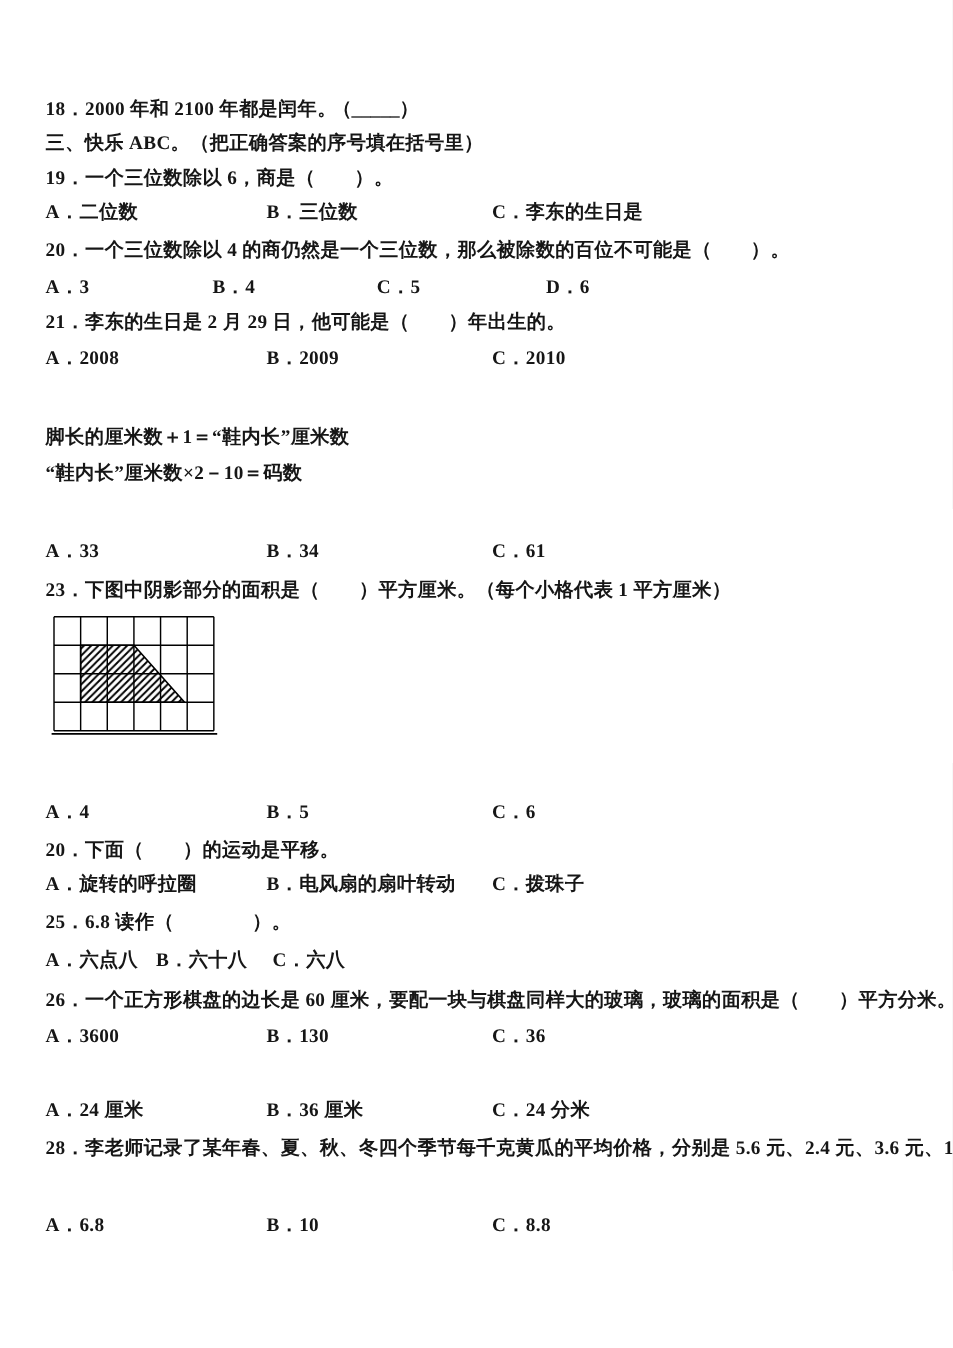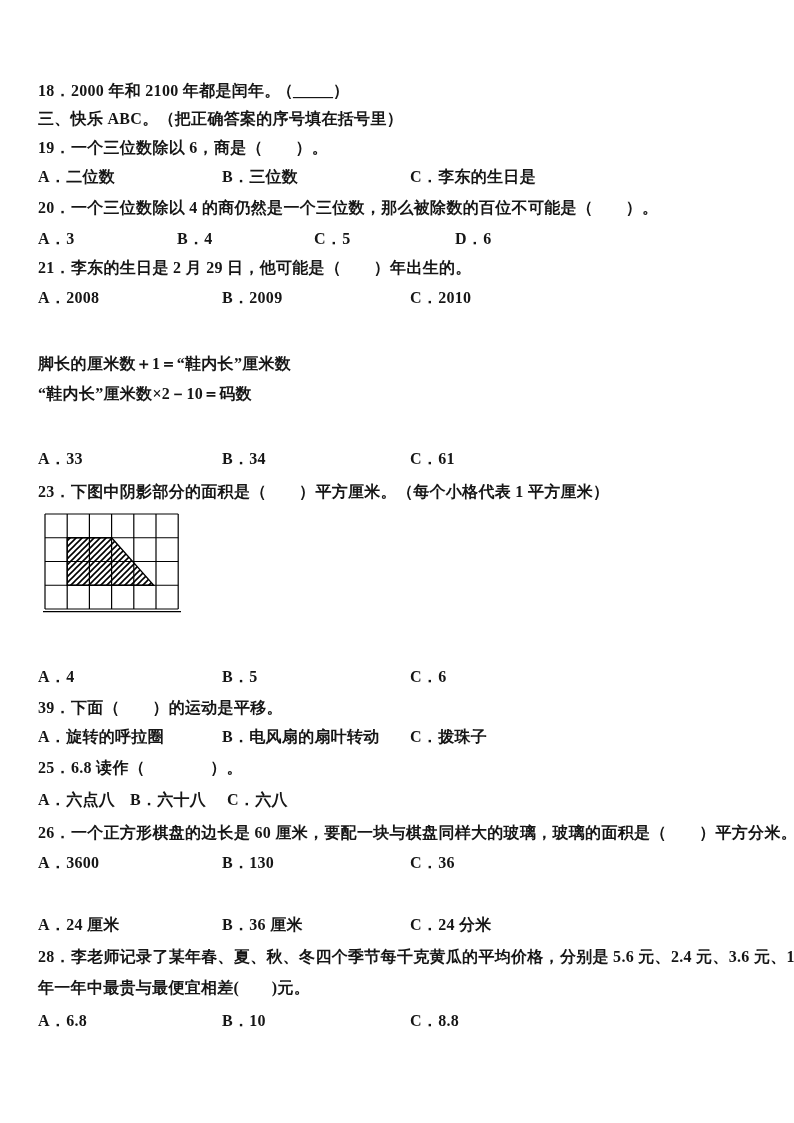--- a/index.html
+++ b/index.html
@@ -88,21 +88,21 @@
       <line id="figunderline" x1="4" y1="102.6" x2="142" y2="102.6" stroke="#000" stroke-width="1.4"></line>
     </svg>
   </div>
 
   <div>
     <span class="opt oa" style="top:667px">A．4</span>
     <span class="opt ob" style="top:667px">B．5</span>
     <span class="opt oc" style="top:667px">C．6</span>
   </div>
 
-  <div class="line" style="top:698px">39．下面（　　）的运动是平移。</div>
+  <div class="line" style="top:698px">20．下面（　　）的运动是平移。</div>
   <div>
     <span class="opt oa" style="top:727px">A．旋转的呼拉圈</span>
     <span class="opt ob" style="top:727px">B．电风扇的扇叶转动</span>
     <span class="opt oc" style="top:727px">C．拨珠子</span>
   </div>
 
   <div class="line" style="top:758px">25．6.8 读作（　　　　）。</div>
   <div class="q25row">
     <span class="opt oa" style="top:790px">A．六点八</span>
     <span class="opt ob" style="top:790px">B．六十八</span>
@@ -116,20 +116,19 @@
     <span class="opt oc" style="top:853px">C．36</span>
   </div>
 
   <div>
     <span class="opt oa" style="top:915px">A．24 厘米</span>
     <span class="opt ob" style="top:915px">B．36 厘米</span>
     <span class="opt oc" style="top:915px">C．24 分米</span>
   </div>
 
   <div class="line" style="top:947px">28．李老师记录了某年春、夏、秋、冬四个季节每千克黄瓜的平均价格，分别是 5.6 元、2.4 元、3.6 元、12.4 元。该</div>
-  <div class="line" style="top:978px">年一年中最贵与最便宜相差(　　)元。</div>
   <div>
     <span class="opt oa" style="top:1011px">A．6.8</span>
     <span class="opt ob" style="top:1011px">B．10</span>
     <span class="opt oc" style="top:1011px">C．8.8</span>
   </div>
 
 </div>
 
 </body></html>

